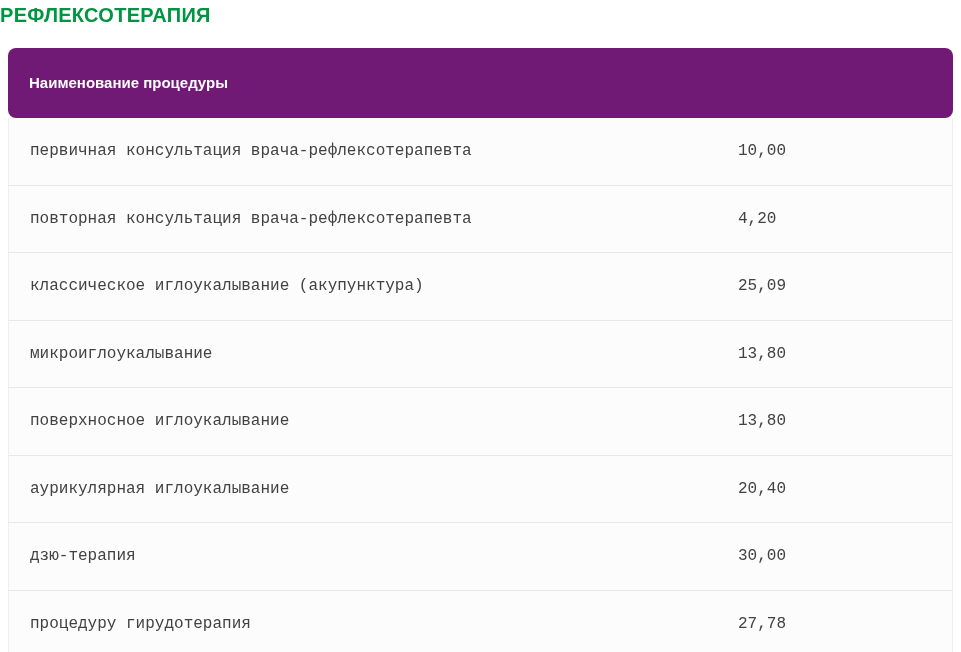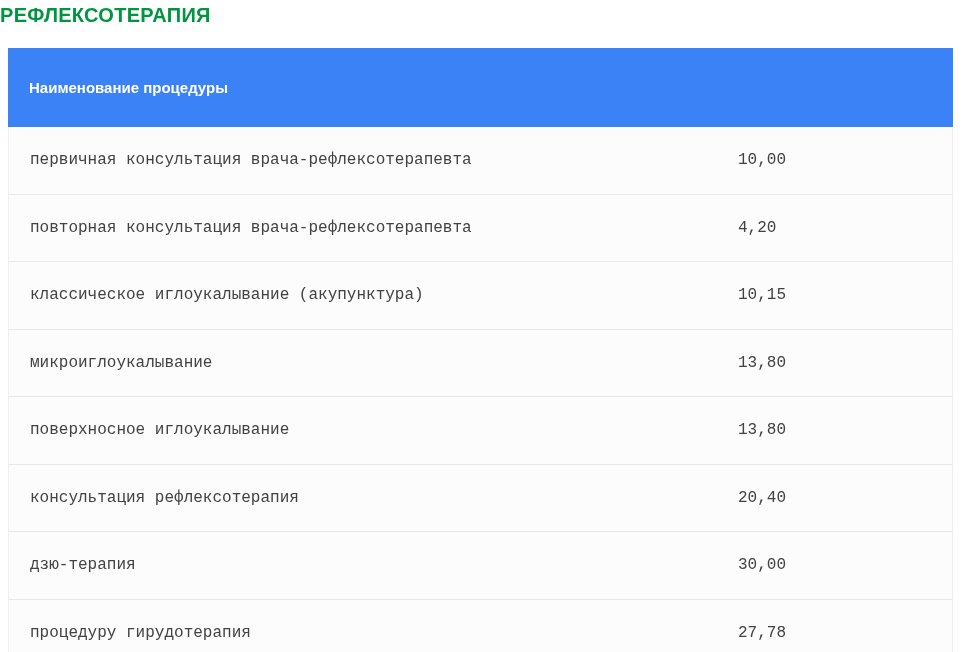--- a/index.html
+++ b/index.html
@@ -27,22 +27,23 @@
   .price-table {
     position: absolute;
     left: 8px;
     top: 48px;
     width: 945px;
   }
   .table-header {
     display: grid;
     grid-template-columns: 708px 1fr;
     align-items: center;
-    height: 79px;
-    background: #3b82f6;
+    height: 70px;
+    background: #701a75;
+    border-radius: 8px;
   }
   .th {
     color: #ffffff;
     font-weight: bold;
     font-size: 15px;
     line-height: 22px;
     padding-left: 21px;
     padding-right: 24px;
   }
   .table-row {
@@ -77,32 +78,32 @@
       <div class="table-row">
     <div class="cell">первичная консультация врача-рефлексотерапевта</div>
     <div class="cell">10,00</div>
   </div>
       <div class="table-row">
     <div class="cell">повторная консультация врача-рефлексотерапевта</div>
     <div class="cell">4,20</div>
   </div>
       <div class="table-row">
     <div class="cell">классическое иглоукалывание (акупунктура)</div>
-    <div class="cell">10,15</div>
+    <div class="cell">25,09</div>
   </div>
       <div class="table-row">
     <div class="cell">микроиглоукалывание</div>
     <div class="cell">13,80</div>
   </div>
       <div class="table-row">
     <div class="cell">поверхносное иглоукалывание</div>
     <div class="cell">13,80</div>
   </div>
       <div class="table-row">
-    <div class="cell">консультация рефлексотерапия</div>
+    <div class="cell">аурикулярная иглоукалывание</div>
     <div class="cell">20,40</div>
   </div>
       <div class="table-row">
     <div class="cell">дзю-терапия</div>
     <div class="cell">30,00</div>
   </div>
       <div class="table-row">
     <div class="cell">процедуру гирудотерапия</div>
     <div class="cell">27,78</div>
   </div>

